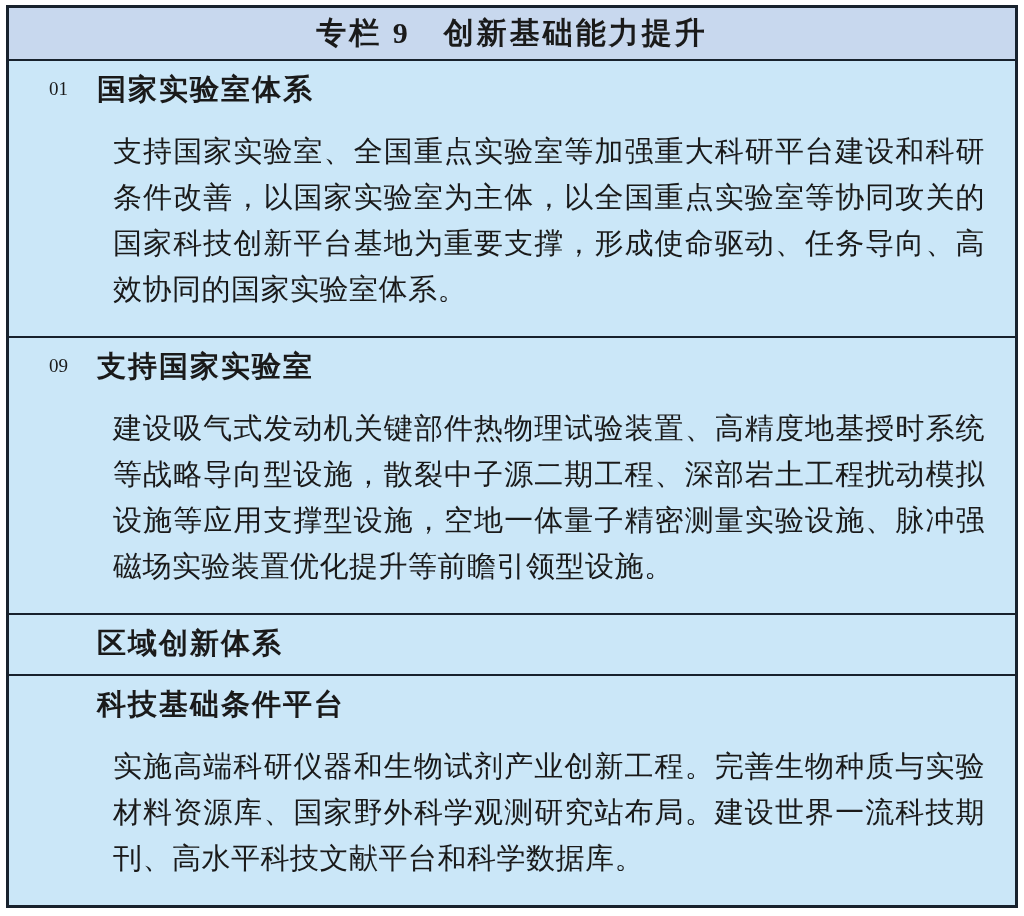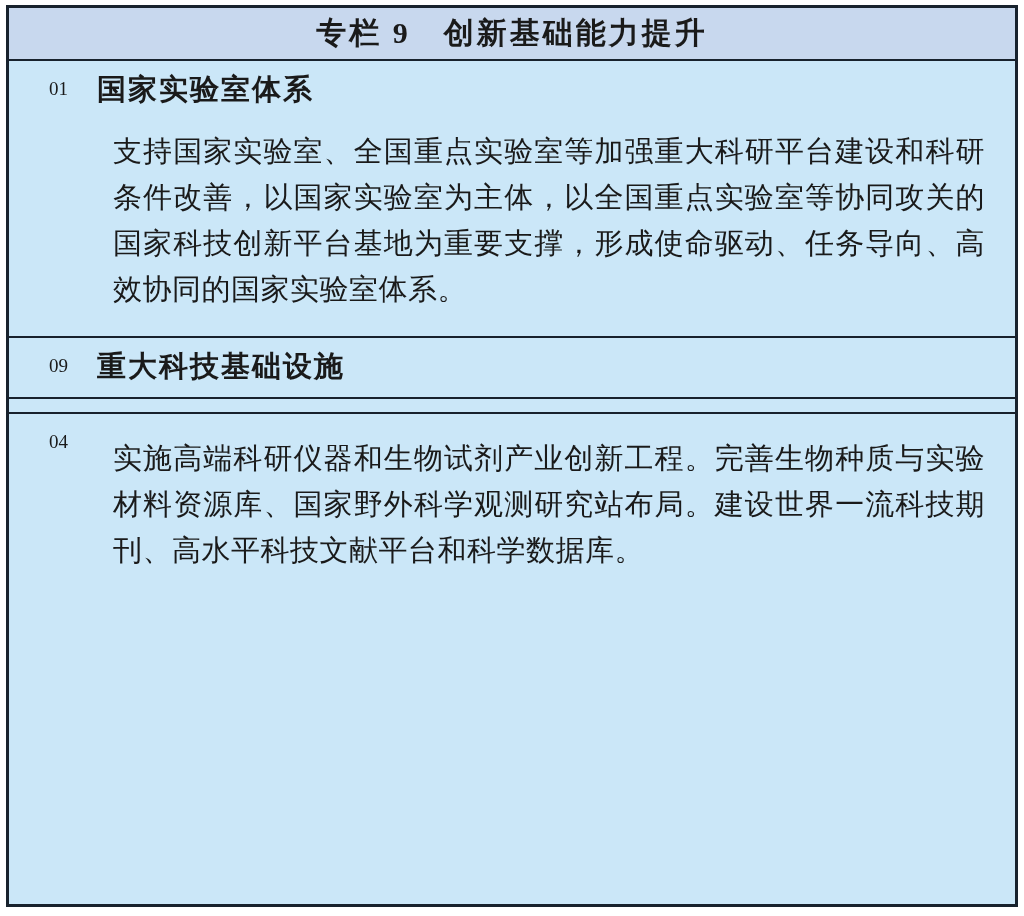--- a/index.html
+++ b/index.html
@@ -76,25 +76,27 @@
     <div class="panel-header">专栏 9　创新基础能力提升</div>
 
     <section class="panel-section">
       <span class="sec-num">01</span>
       <span class="sec-title">国家实验室体系</span>
       <p class="sec-body">支持国家实验室、全国重点实验室等加强重大科研平台建设和科研条件改善，以国家实验室为主体，以全国重点实验室等协同攻关的国家科技创新平台基地为重要支撑，形成使命驱动、任务导向、高效协同的国家实验室体系。</p>
     </section>
 
     <section class="panel-section">
       <span class="sec-num">09</span>
-      <span class="sec-title">重大科技基础设施</span>
+      <span class="sec-title">支持国家实验室</span>
+      <p class="sec-body">建设吸气式发动机关键部件热物理试验装置、高精度地基授时系统等战略导向型设施，散裂中子源二期工程、深部岩土工程扰动模拟设施等应用支撑型设施，空地一体量子精密测量实验设施、脉冲强磁场实验装置优化提升等前瞻引领型设施。</p>
     </section>
 
     <section class="panel-section">
+      <span class="sec-title">区域创新体系</span>
     </section>
 
     <section class="panel-section">
-      <span class="sec-num">04</span>
+      <span class="sec-title">科技基础条件平台</span>
       <p class="sec-body">实施高端科研仪器和生物试剂产业创新工程。完善生物种质与实验材料资源库、国家野外科学观测研究站布局。建设世界一流科技期刊、高水平科技文献平台和科学数据库。</p>
     </section>
 
   </div>
 </div>
 
 </body></html>

